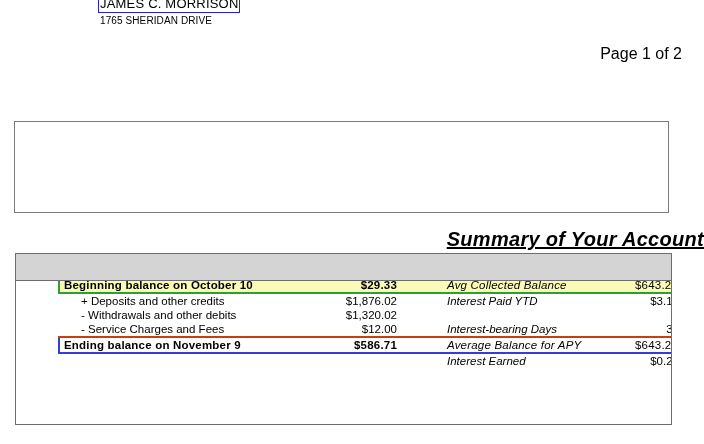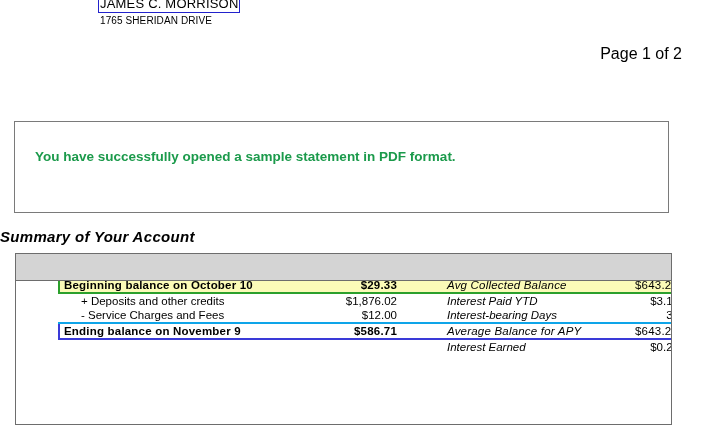--- a/index.html
+++ b/index.html
@@ -68,25 +68,26 @@
     line-height: 19px;
     white-space: nowrap;
   }
 
   
   #summary-heading {
     position: absolute;
     left: 0;
     right: 0;
     top: 228px;
-    text-align: left;
+    text-align: right;
     font-weight: bold;
     font-style: italic;
-    font-size: 15px;
+    font-size: 20px;
     letter-spacing: 0.3px;
+    text-decoration: underline;
   }
 
   
   #summary-frame {
     position: absolute;
     left: 15px;
     top: 253px;
     width: 657px;
     height: 172px;
     border: 1px solid #6d6d6d;
@@ -142,42 +143,41 @@
     background: #fbfbb8;
     border-top: 2px solid #2ca02c;
     border-bottom: 2px solid #2ca02c;
     height: 15px;
   }
   tr.band-green td:first-child { border-left: 2px solid #2ca02c; }
   tr.band-green td:last-child  { border-right: 2px solid #2ca02c; }
 
   tr.band-blue td {
     background: #ffffff;
-    border-top: 2px solid #0ea5e9;
+    border-top: 2px solid #c2410c;
     border-bottom: 2px solid #3a3ad8;
     height: 15px;
   }
   tr.band-blue td:first-child { border-left: 2px solid #3a3ad8; }
   tr.band-blue td:last-child  { border-right: 2px solid #3a3ad8; }
 </style>
 </head>
 <body>
 
 <div id="address-block">
   <div>
     <span id="addressee-name">JAMES C. MORRISON</span>
   </div>
   <div class="address-line">1765 SHERIDAN DRIVE</div>
 </div>
 
 <div id="page-indicator">Page 1 of 2</div>
 
 <div id="notice-box">
   <div id="notice-text">
-    <div>You have successfully opened a sample statement in PDF format.</div>
   </div>
 </div>
 
 <div id="summary-heading">Summary of Your Account</div>
 
 <div id="summary-frame">
   <div id="summary-gray-band"></div>
 
   <table id="summary-table">
     <tbody>
@@ -200,20 +200,27 @@
 
       <tr>
         <td class="col-l-label l-sub">+ Deposits and other credits</td>
         <td class="col-l-amt">$1,876.02</td>
         <td class="col-gap"></td>
         <td class="col-r-label r-label">Interest Paid YTD</td>
         <td class="col-r-amt r-amt">$3.13</td>
       </tr>
 
 
+      <tr>
+        <td class="col-l-label l-sub">- Withdrawals and other debits</td>
+        <td class="col-l-amt">$1,320.02</td>
+        <td class="col-gap"></td>
+        <td class="col-r-label r-label"></td>
+        <td class="col-r-amt r-amt"></td>
+      </tr>
 
       <tr>
         <td class="col-l-label l-sub">- Service Charges and Fees</td>
         <td class="col-l-amt">$12.00</td>
         <td class="col-gap"></td>
         <td class="col-r-label r-label">Interest-bearing Days</td>
         <td class="col-r-amt r-amt">30</td>
       </tr>
 
       <tr class="band-blue row-bold">

